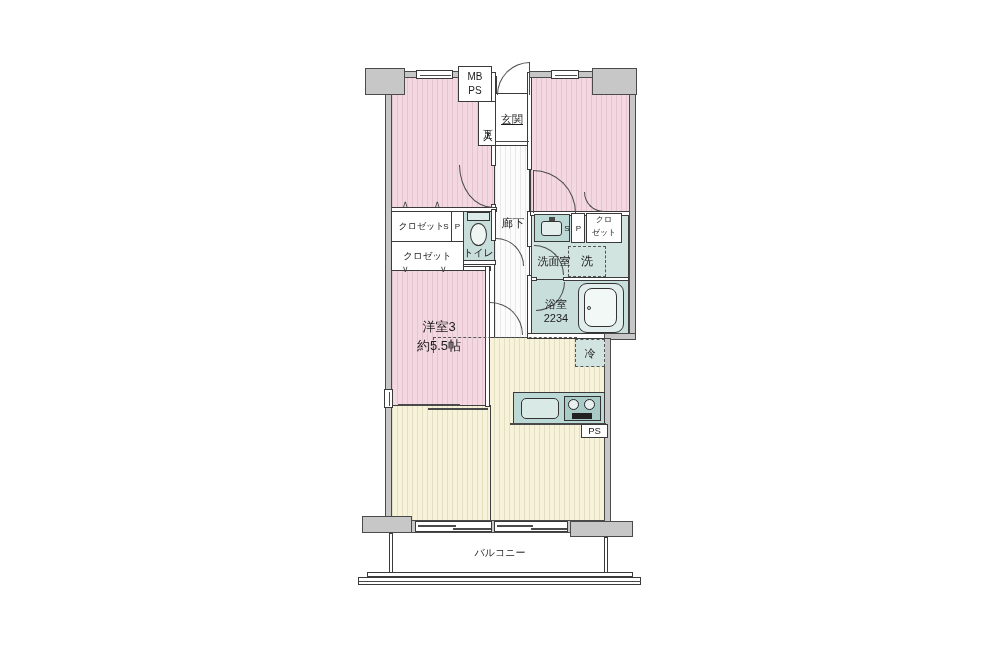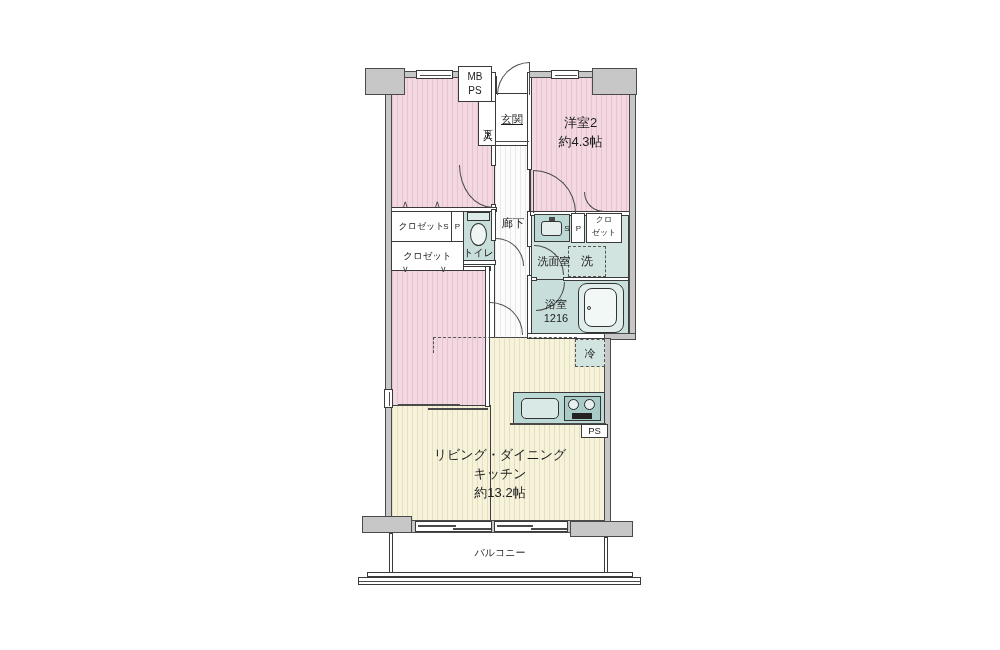--- a/index.html
+++ b/index.html
@@ -168,24 +168,21 @@
 
   <div class="abs whitebox" style="left:389px;top:533px;width:4px;height:44px;"></div>
   <div class="abs whitebox" style="left:604px;top:537px;width:4px;height:40px;"></div>
   <div class="abs whitebox" style="left:367px;top:572px;width:266px;height:5px;"></div>
   <div class="abs whitebox" style="left:358px;top:577px;width:283px;height:8px;">
     <div class="abs line" style="left:0;top:3px;width:281px;height:1px;"></div>
   </div>
 
   <div class="abs lbl" style="left:494px;top:112px;width:36px;font-size:11px;text-decoration:underline;">玄関</div>
   <div class="abs lbl" style="left:497px;top:215px;width:32px;font-size:11.5px;">廊下</div>
-  <div class="abs lbl" style="left:532px;top:114px;width:97px;font-size:13px;">洋室2
-約4.3帖</div>
+  <div class="abs lbl" style="left:392px;top:318px;width:94px;font-size:13px;">洋室3
+約5.5帖</div>
   <div class="abs lbl" style="left:462px;top:246px;width:33px;font-size:10px;">トイレ</div>
   <div class="abs lbl" style="left:531px;top:254px;width:46px;font-size:11px;">洗面室</div>
   <div class="abs lbl" style="left:534px;top:297px;width:44px;font-size:11px;line-height:1.3;">浴室
-1216</div>
-  <div class="abs lbl" style="left:418px;top:446px;width:164px;font-size:13px;">リビング・ダイニング
-キッチン
-約13.2帖</div>
+2234</div>
   <div class="abs lbl" style="left:455px;top:546px;width:90px;font-size:10px;">バルコニー</div>
 
 </div>
 
 </body></html>

